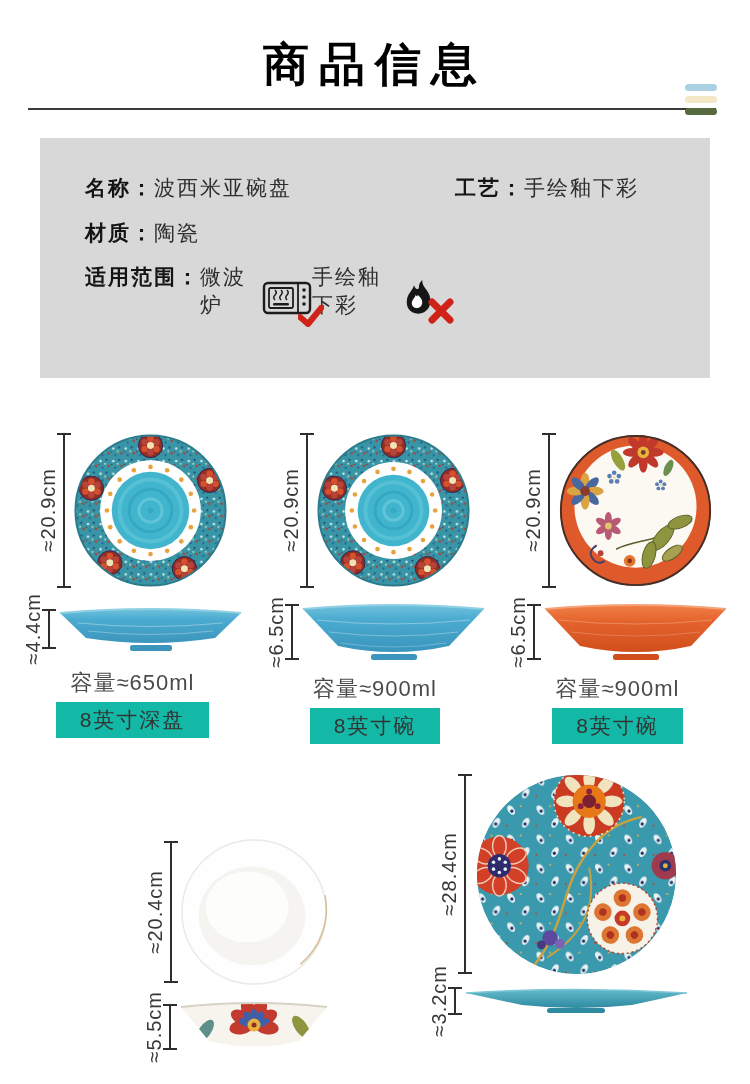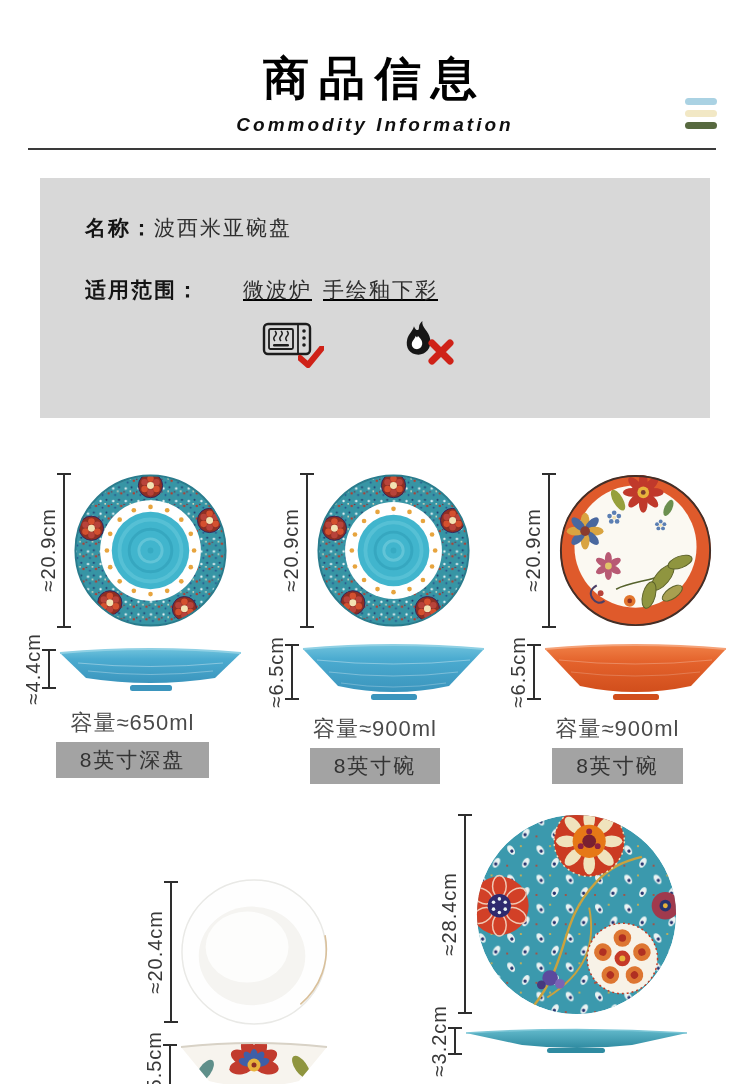--- a/index.html
+++ b/index.html
@@ -1,37 +1,37 @@
 <!DOCTYPE html>
 <html><head>
 <meta charset="utf-8">
 <style>
   * { box-sizing: border-box; margin: 0; padding: 0; }
   body { background: #fff; font-family: "Liberation Sans", "DejaVu Sans", sans-serif; }
   .page { position: relative; width: 750px; height: 1084px; margin: 0 auto; background: #fff; overflow: hidden; }
 
   
-  .header { position: relative; padding-top: 34px; margin-top: 14px; }
+  .header { position: relative; padding-top: 34px; }
   .title { font-size: 46px; font-weight: 700; letter-spacing: 10px; text-align: center; color: #000; }
   .subtitle { font-size: 19px; font-style: italic; font-weight: 600; letter-spacing: 3px; text-align: center; margin-top: 4px; color: #101010; }
   .decor-bars { position: absolute; top: 84px; right: 33px; display: flex; flex-direction: column; gap: 5px; }
   .decor-bars span { display: block; width: 32px; height: 7px; border-radius: 4px; }
   .bar-blue  { background: #aad2e3; }
   .bar-cream { background: #f2e8c5; }
   .bar-olive { background: #57693f; }
   .divider { margin: 12px 34px 0 28px; border-top: 2px solid #3a3a3a; }
 
   
   .info-box { margin: 28px 40px 0 40px; height: 240px; background: #d8d8d8; padding: 36px 0 0 45px; overflow: hidden; }
   .info-grid { display: grid; grid-template-columns: 370px 1fr; row-gap: 17px; }
   .info-cell { font-size: 21px; color: #2e2e2e; letter-spacing: 2px; }
   .info-label { font-weight: 700; color: #141414; }
-  .usage { display: flex; align-items: flex-start; margin-top: 34px; }
+  .usage { display: flex; align-items: flex-start; margin-top: 16px; }
   .usage-label { font-size: 21px; letter-spacing: 2px; flex: none; }
-  .usage-item { width: 112px; display: flex; flex-direction: column; align-items: flex-end; text-decoration: underline; }
+  .usage-item { width: 112px; display: flex; flex-direction: row; align-items: flex-start; }
   .usage-item.wide { width: 126px; }
   .usage-word { font-size: 21px; color: #2e2e2e; letter-spacing: 2px; }
   .appliance-wrap { height: 58px; margin-top: 8px; display: flex; align-items: center; }
   .appliance { position: relative; }
   .check-icon { position: absolute; right: -12px; bottom: -7px; }
   .cross-icon { position: absolute; right: -16px; bottom: -2px; }
 
   
   .row { display: flex; }
   .row1 { margin-top: 52px; padding: 0 20px; justify-content: space-between; }
@@ -51,21 +51,21 @@
 
   .dim { display: flex; align-items: center; gap: 3px; flex: none; }
   .dim-text { writing-mode: vertical-rl; transform: rotate(180deg); font-size: 20px; color: #383838; letter-spacing: 1px; white-space: nowrap; }
   .dim-line { width: 2px; background: #2e2e2e; position: relative; flex: none; }
   .dim-line::before, .dim-line::after { content: ""; position: absolute; left: -6px; width: 14px; height: 2px; background: #2e2e2e; }
   .dim-line::before { top: 0; } .dim-line::after { bottom: 0; }
   .d155 { height: 155px; } .d148 { height: 142px; } .d200 { height: 200px; }
   .h40 { height: 40px; } .h56 { height: 56px; } .h46 { height: 46px; } .h28 { height: 28px; }
 
   .capacity { font-size: 22px; color: #4a4a4a; letter-spacing: 1px; margin-top: 10px; min-height: 28px; text-align: left; }
-  .name-badge { background: #a3a3a3; font-size: 21px; color: #333; letter-spacing: 2px; padding: 4px 24px; margin-top: 4px; }
+  .name-badge { background: #14b8a6; font-size: 21px; color: #333; letter-spacing: 2px; padding: 4px 24px; margin-top: 4px; }
 </style>
 </head>
 <body>
 
 <svg width="0" height="0" style="position:absolute" aria-hidden="true">
   <defs>
     <pattern id="speckA" width="13" height="13" patternUnits="userSpaceOnUse">
       <rect width="13" height="13" fill="#3795a5"></rect>
       <circle cx="2.5" cy="3" r="1.2" fill="#e8f3f5"></circle>
       <circle cx="8.5" cy="1.8" r="1" fill="#20386a"></circle>
@@ -120,33 +120,38 @@
     <clipPath id="clipSideC">
         <path d="M2,6 Q75,-2 148,6 L120,40 Q75,51 30,40 Z"></path>
       </clipPath>
   </defs>
 </svg>
 
 <div class="page">
 
   <header class="header">
     <h1 class="title">商品信息</h1>
-    <div class="subtitle">Commodity  Information</div>
     <div class="decor-bars">
       <span class="bar-blue"></span>
       <span class="bar-cream"></span>
       <span class="bar-olive"></span>
     </div>
     <div class="divider"></div>
   </header>
 
   <section class="info-box">
     <div class="info-grid">
       <div class="info-cell">
         <span class="info-label">名称：</span><span class="info-value">波西米亚碗盘</span>
+      </div>
+      <div class="info-cell">
+        <span class="info-label">工艺：</span><span class="info-value">手绘釉下彩</span>
+      </div>
+      <div class="info-cell">
+        <span class="info-label">材质：</span><span class="info-value">陶瓷</span>
       </div>
     </div>
 
     <div class="usage">
       <span class="info-label usage-label">适用范围：</span>
 
       <div class="usage-item">
         <span class="usage-word">微波炉</span>
         <div class="appliance-wrap">
           <div class="appliance">

